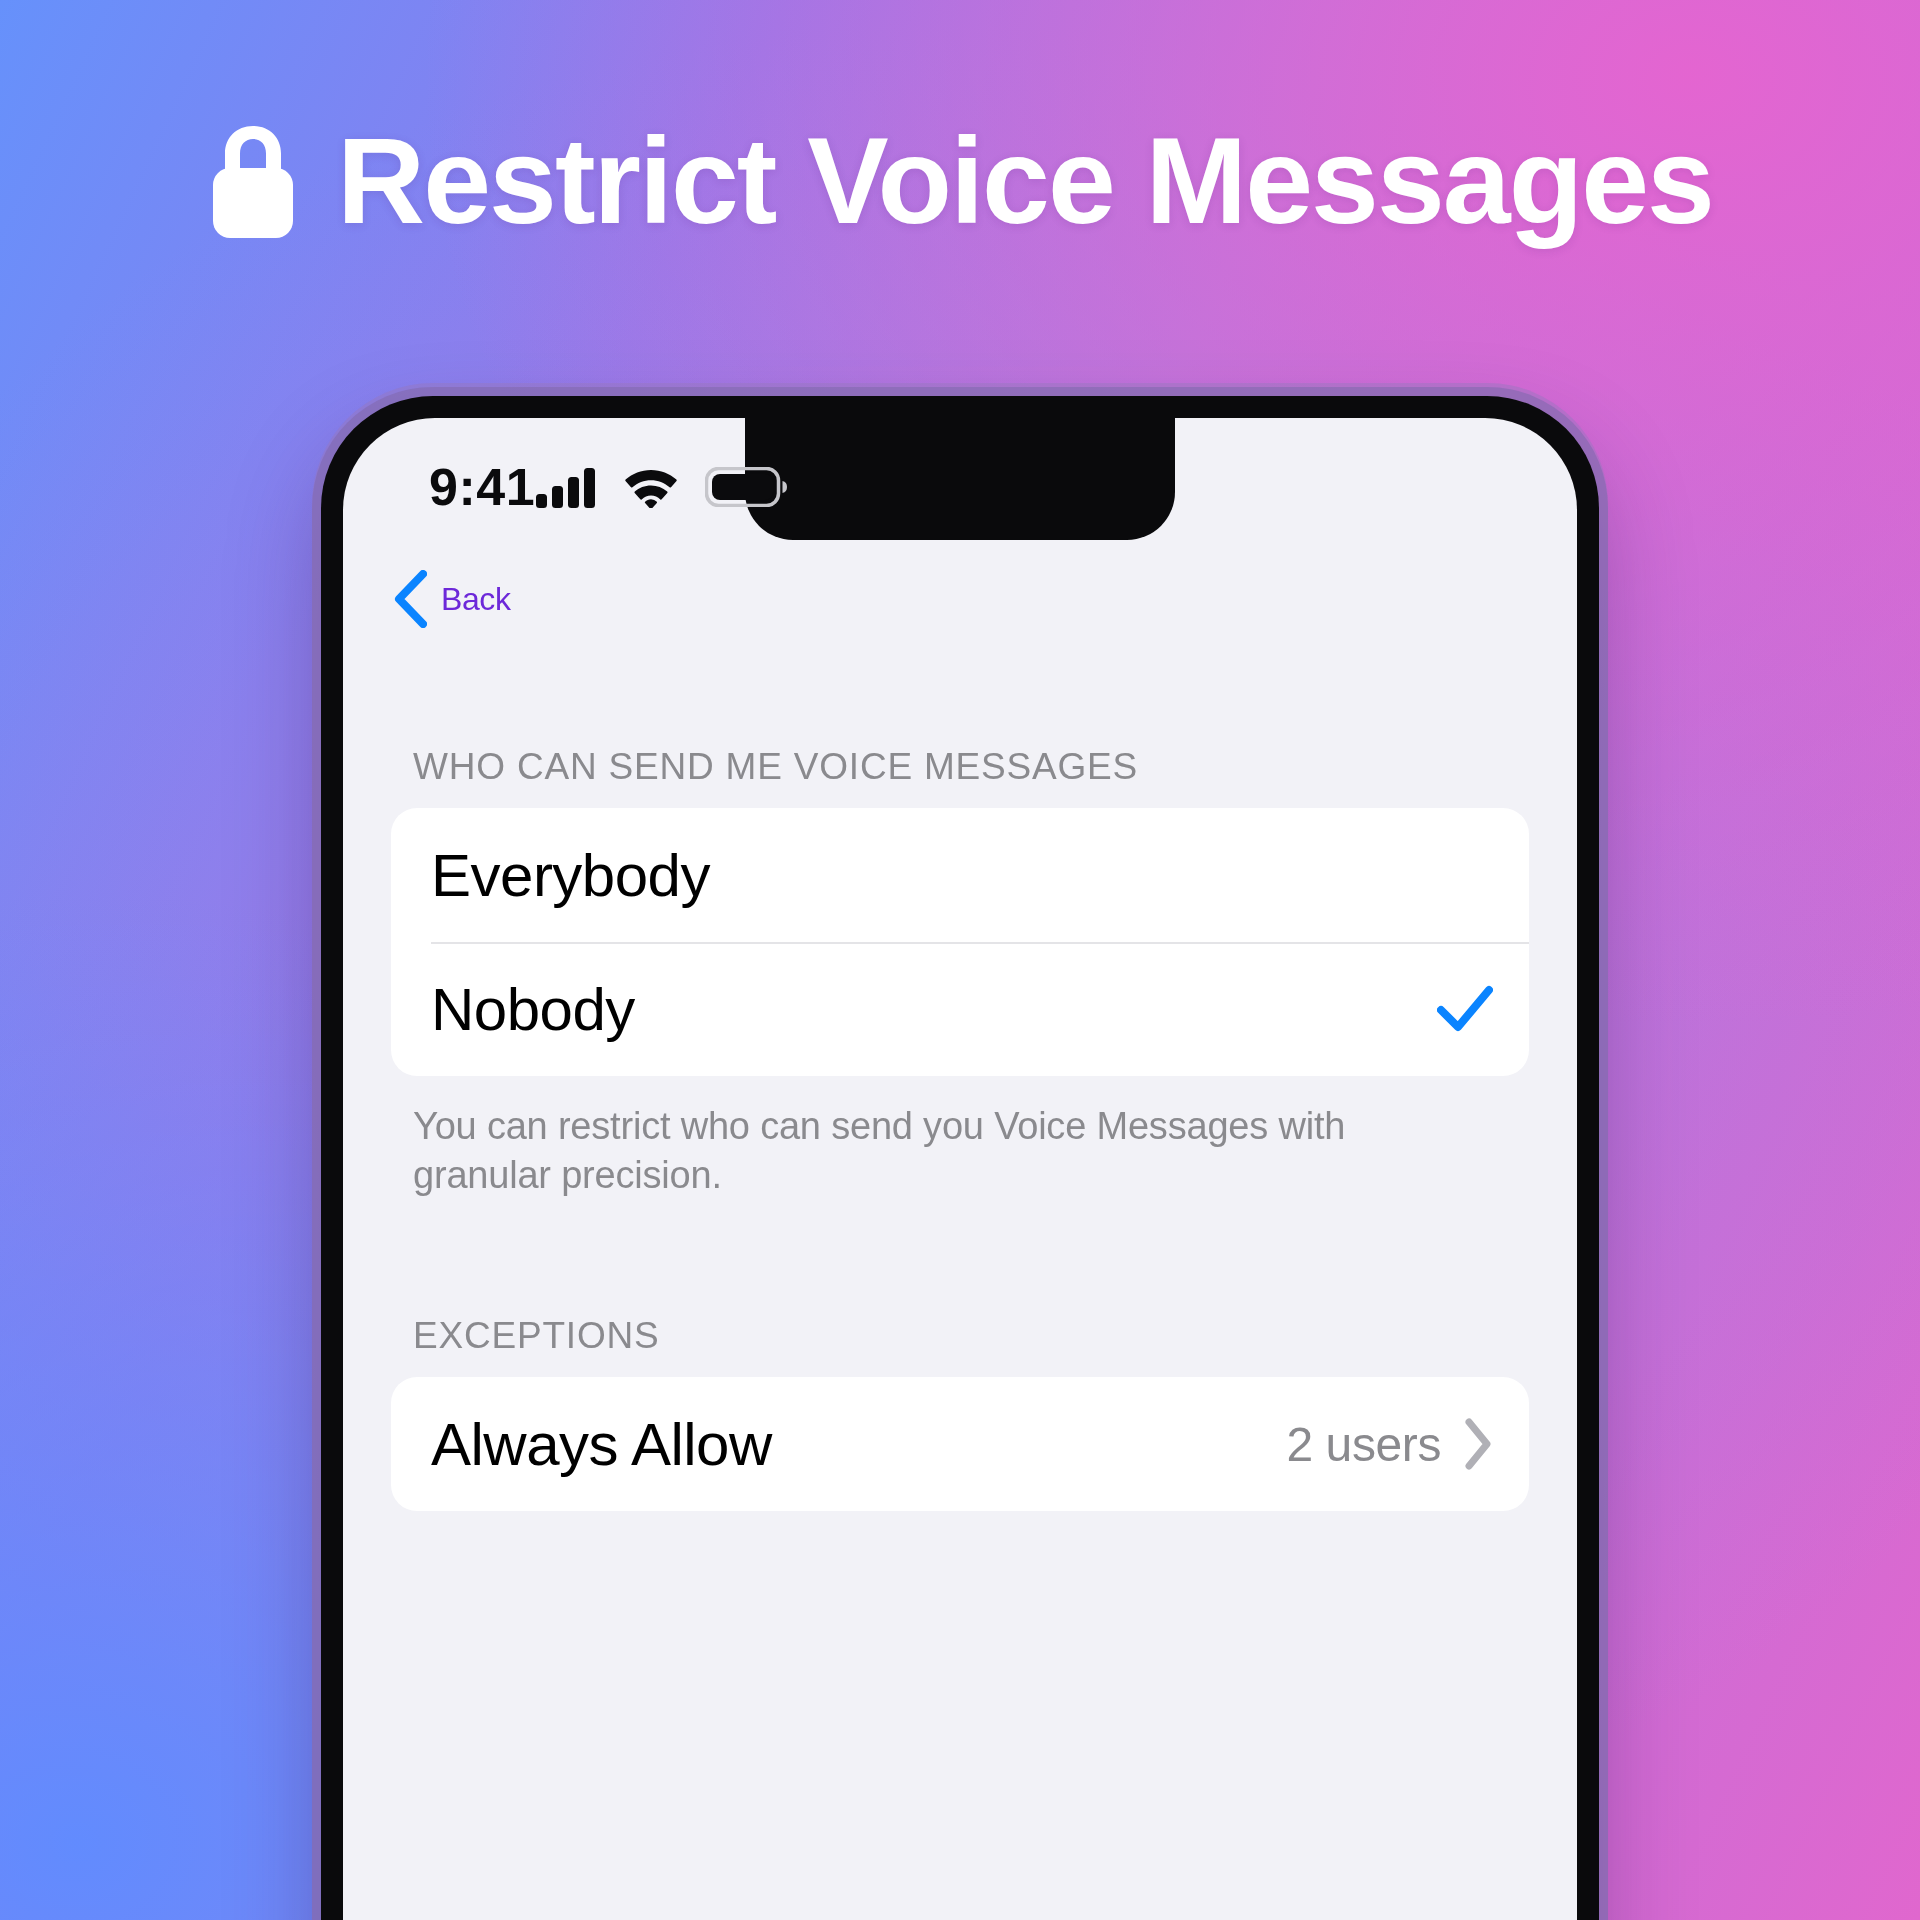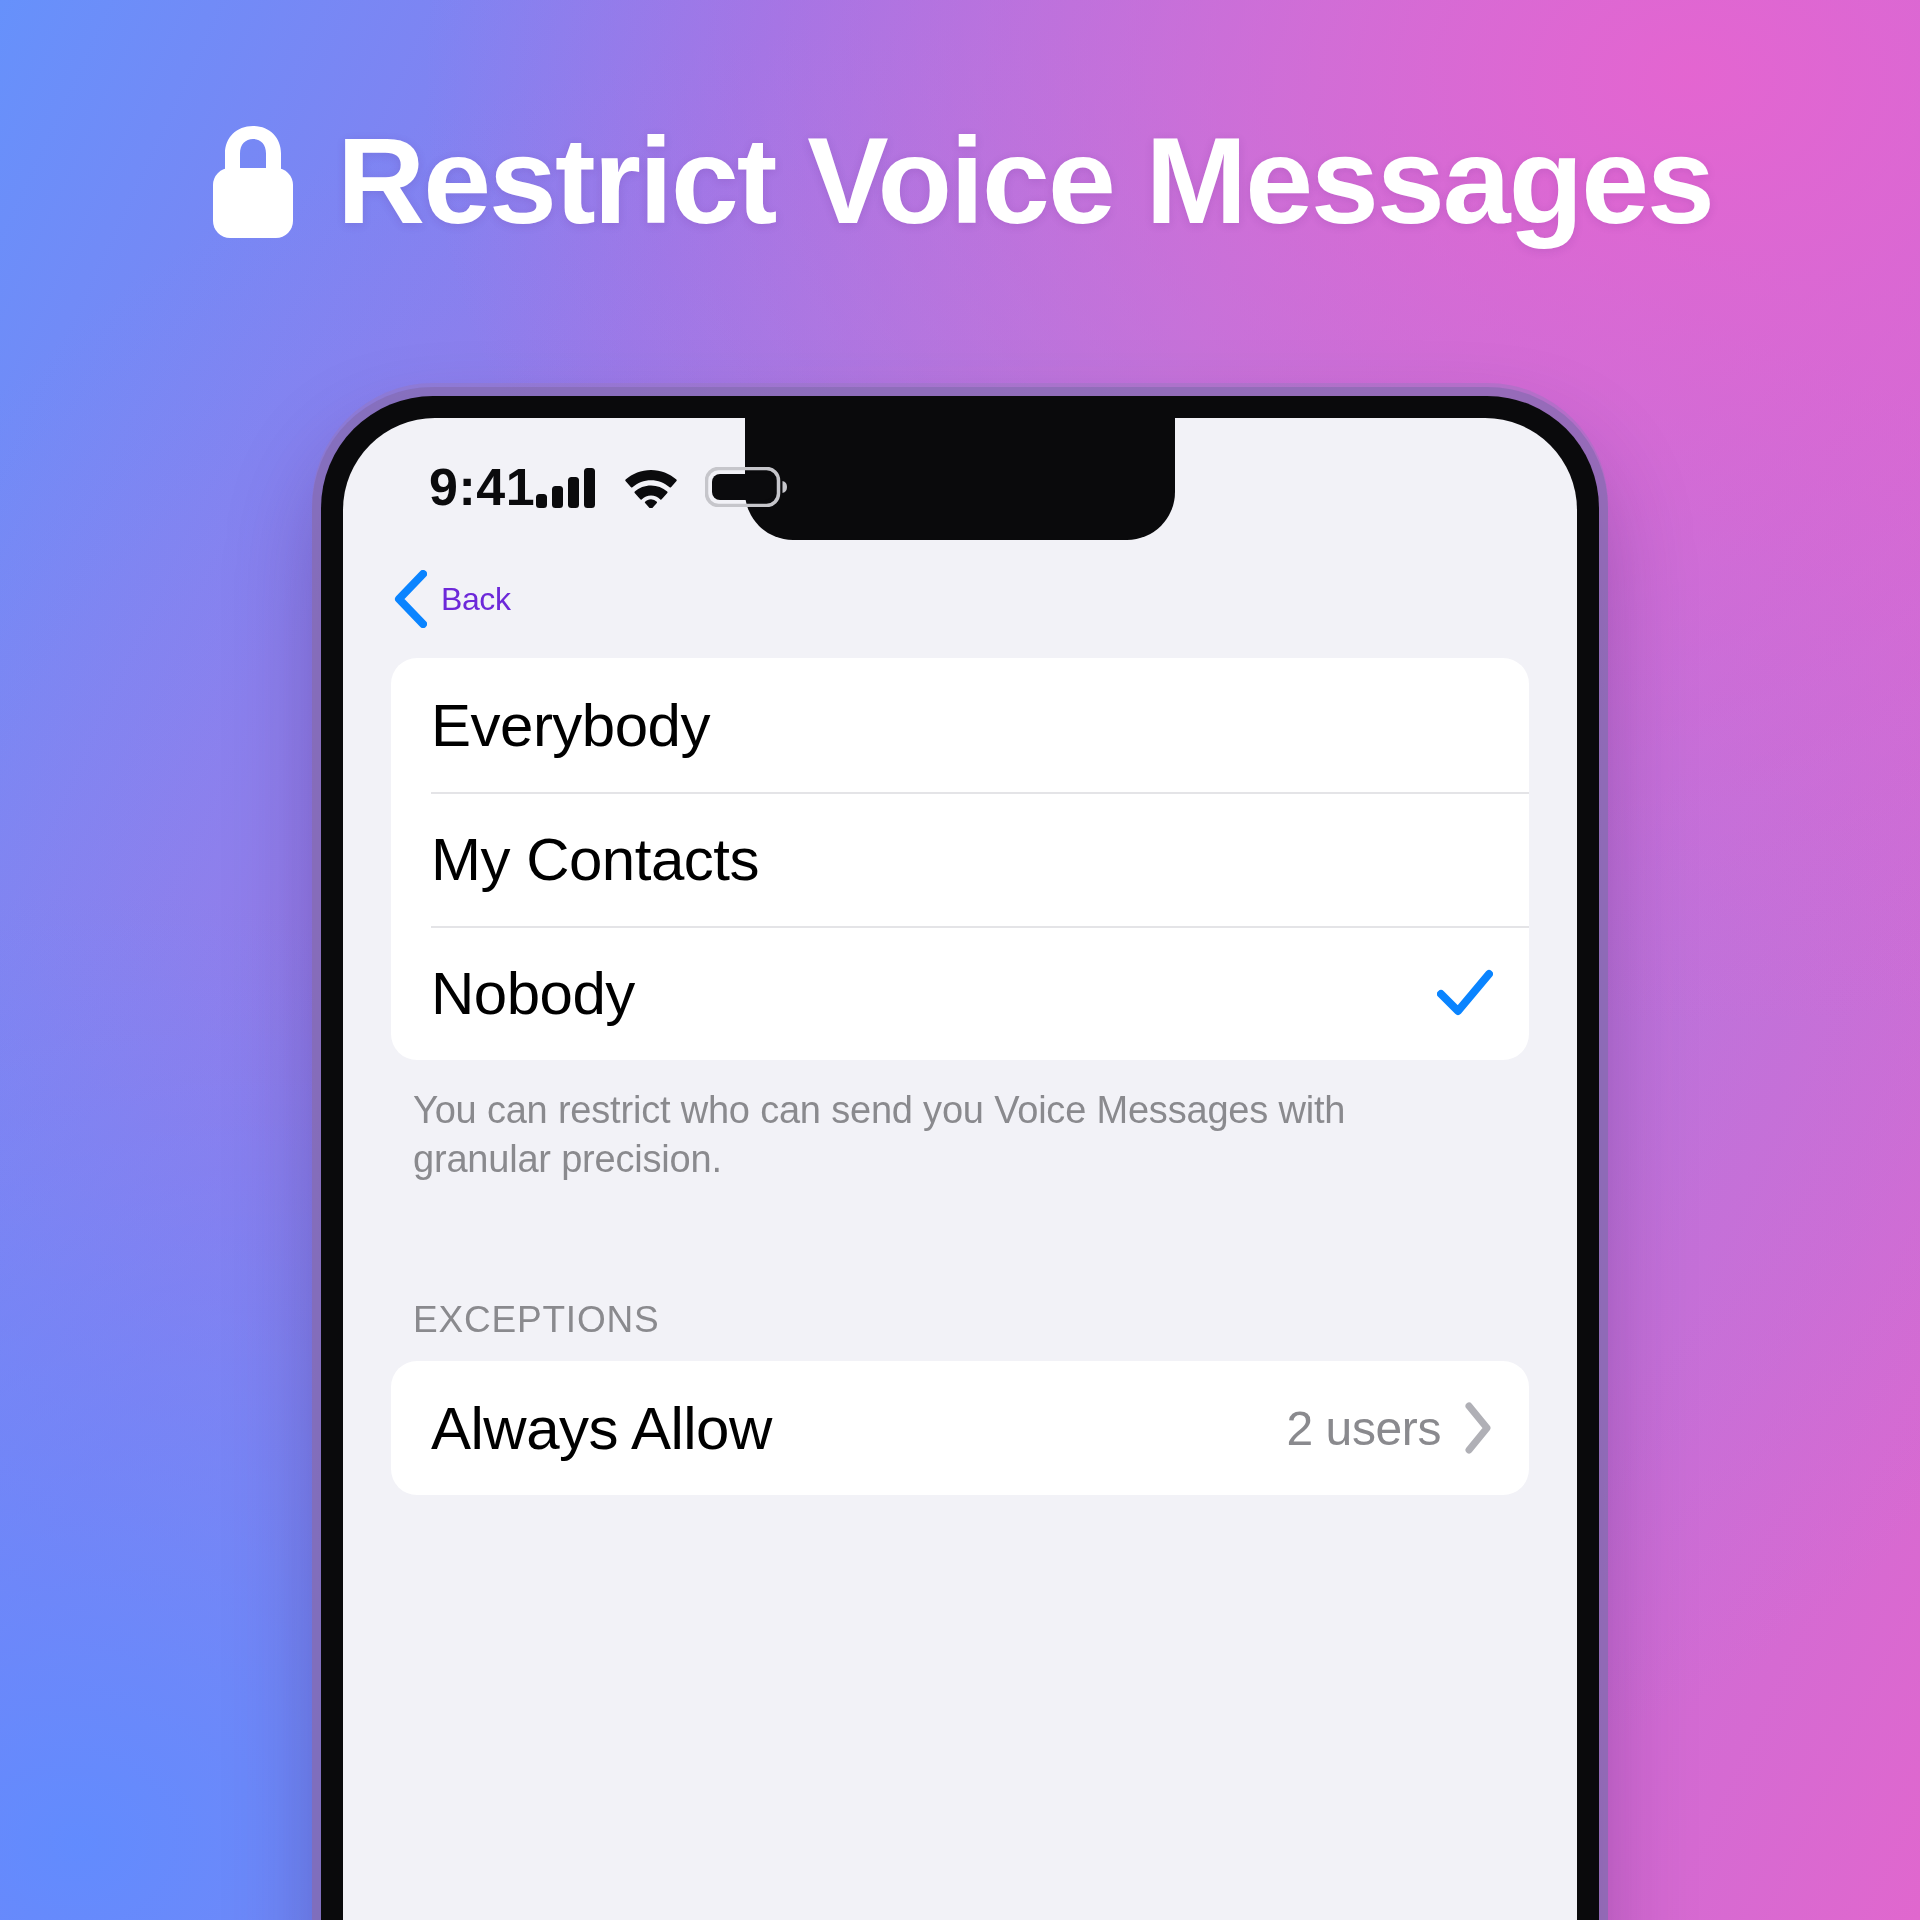--- a/index.html
+++ b/index.html
@@ -246,27 +246,25 @@
       <div id="back-button">
         <svg id="back-chevron-icon" width="34" height="58" viewBox="0 0 34 58">
           <path d="M30 4 6 29l24 25" fill="none" stroke="#0a84ff" stroke-width="8" stroke-linecap="round" stroke-linejoin="round"></path>
         </svg>
         <span id="back-label">Back</span>
       </div>
     </div>
 
     <div id="content">
 
+      <div class="section-header">WHO CAN SEND ME VOICE MESSAGES</div>
 
       <div class="card">
         <div class="row">
           <span class="row-label">Everybody</span>
-        </div>
-        <div class="row">
-          <span class="row-label">My Contacts</span>
         </div>
         <div class="row">
           <span class="row-label">Nobody</span>
           <span class="row-right">
             <svg class="checkmark-icon" width="56" height="48" viewBox="0 0 56 48">
               <path d="M4 25 21 42 52 5" fill="none" stroke="#0a84ff" stroke-width="8" stroke-linecap="round" stroke-linejoin="round"></path>
             </svg>
           </span>
         </div>
       </div>

